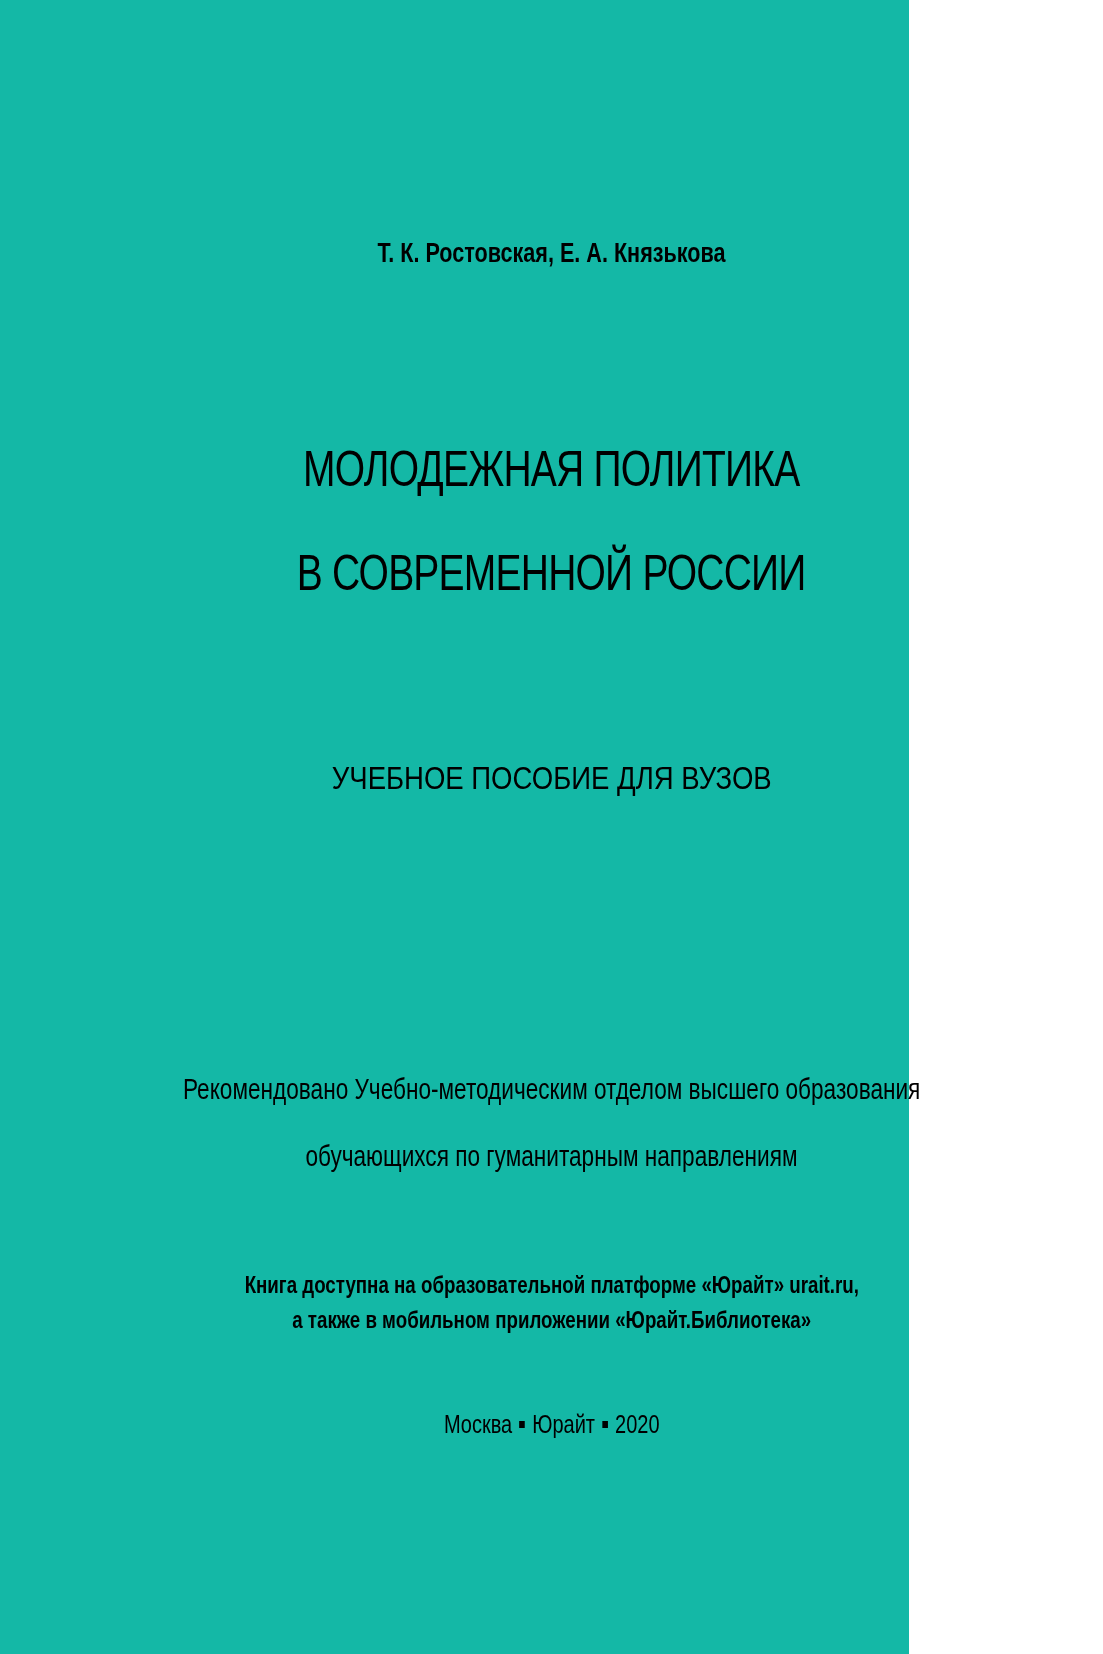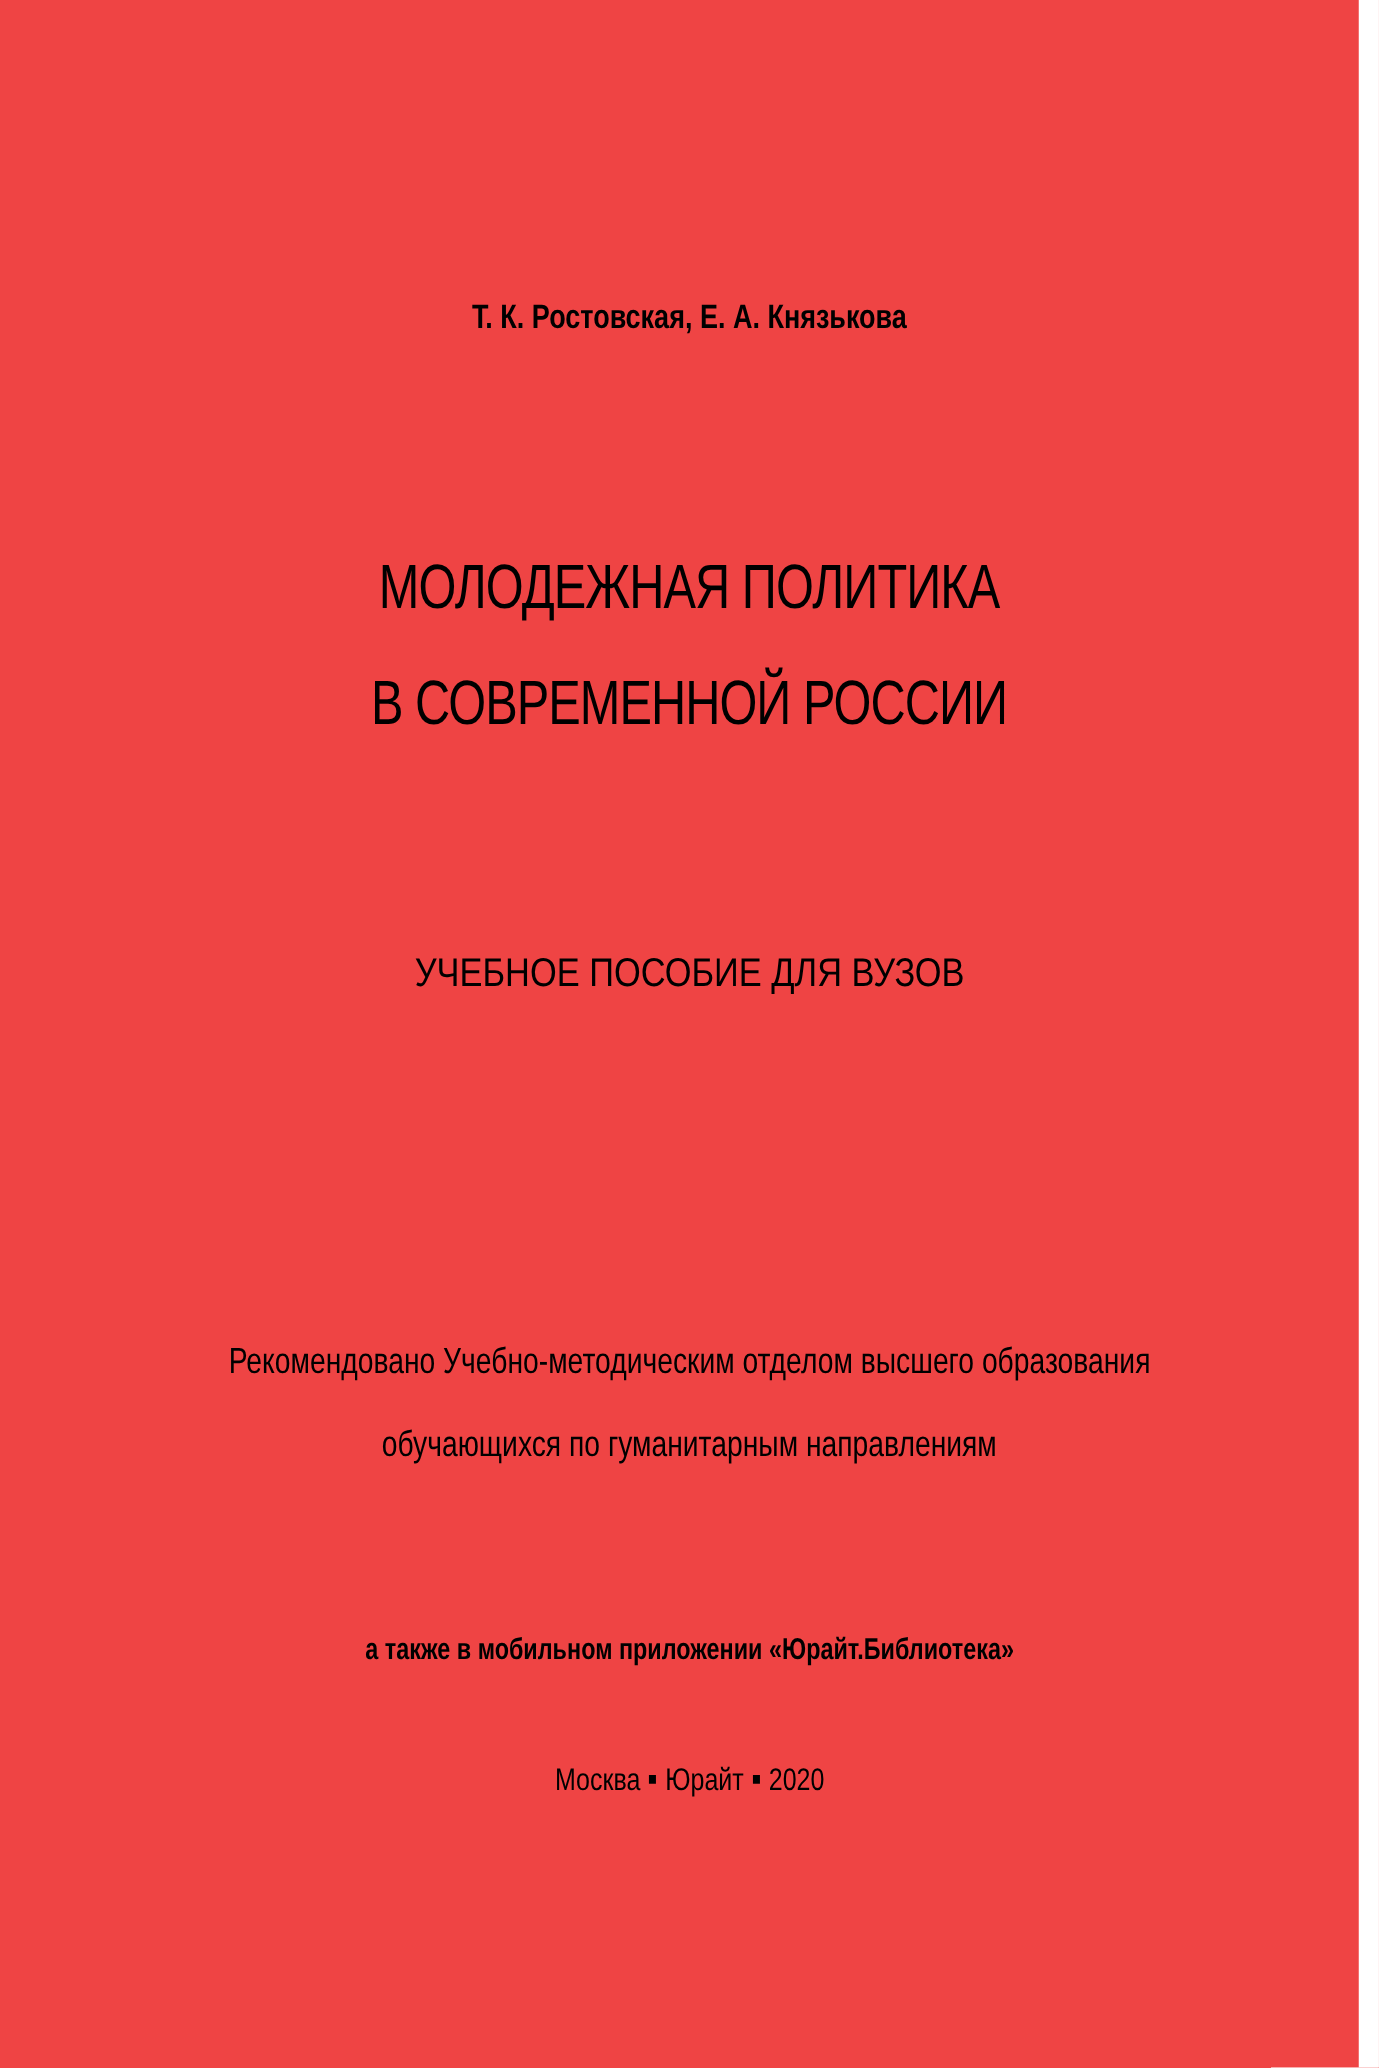--- a/index.html
+++ b/index.html
@@ -11,23 +11,23 @@
       width: 1103px;
       height: 1654px;
       position: relative;
       overflow: hidden;
       color: #000000;
       font-family: "Liberation Sans", sans-serif;
     }
     .page {
       position: absolute;
       left: 0; top: 0;
-      width: 1087px;
+      width: 909px;
       height: 1654px;
-      background: #ef4444;
+      background: #14b8a6;
     }
     .line {
       position: absolute;
       left: 0;
       width: 1103px;
       text-align: center;
       white-space: nowrap;
     }
     .cond {
       display: inline-block;
@@ -40,21 +40,21 @@
     }
     .authors .cond { transform: scaleX(0.80); }
 
     .title {
       font-size: 50px;
       font-weight: normal;
       letter-spacing: -1px;
     }
     .title .cond { transform: scaleX(0.78); }
     .title-1 { top: 440px; }
-    .title-2 { top: 533px; }
+    .title-2 { top: 544px; }
 
     .subtitle {
       top: 760px;
       font-size: 32px;
     }
     .subtitle .cond { transform: scaleX(0.86); }
 
     .reco {
       font-size: 29px;
     }
@@ -108,20 +108,23 @@
     <span class="cond">УЧЕБНОЕ ПОСОБИЕ ДЛЯ ВУЗОВ</span>
   </div>
 
   <div class="line reco reco-1">
     <span class="cond">Рекомендовано Учебно-методическим отделом высшего образования</span>
   </div>
   <div class="line reco reco-3">
     <span class="cond">обучающихся по гуманитарным направлениям</span>
   </div>
 
+  <div class="line platform platform-1">
+    <span class="cond">Книга доступна на образовательной платформе «Юрайт» urait.ru,</span>
+  </div>
   <div class="line platform platform-2">
     <span class="cond">а также в мобильном приложении «Юрайт.Библиотека»</span>
   </div>
 
   <div class="line imprint">
     <span class="cond">
       <span>Москва</span><span class="sep"></span><span>Юрайт</span><span class="sep"></span><span>2020</span>
     </span>
   </div>
 

